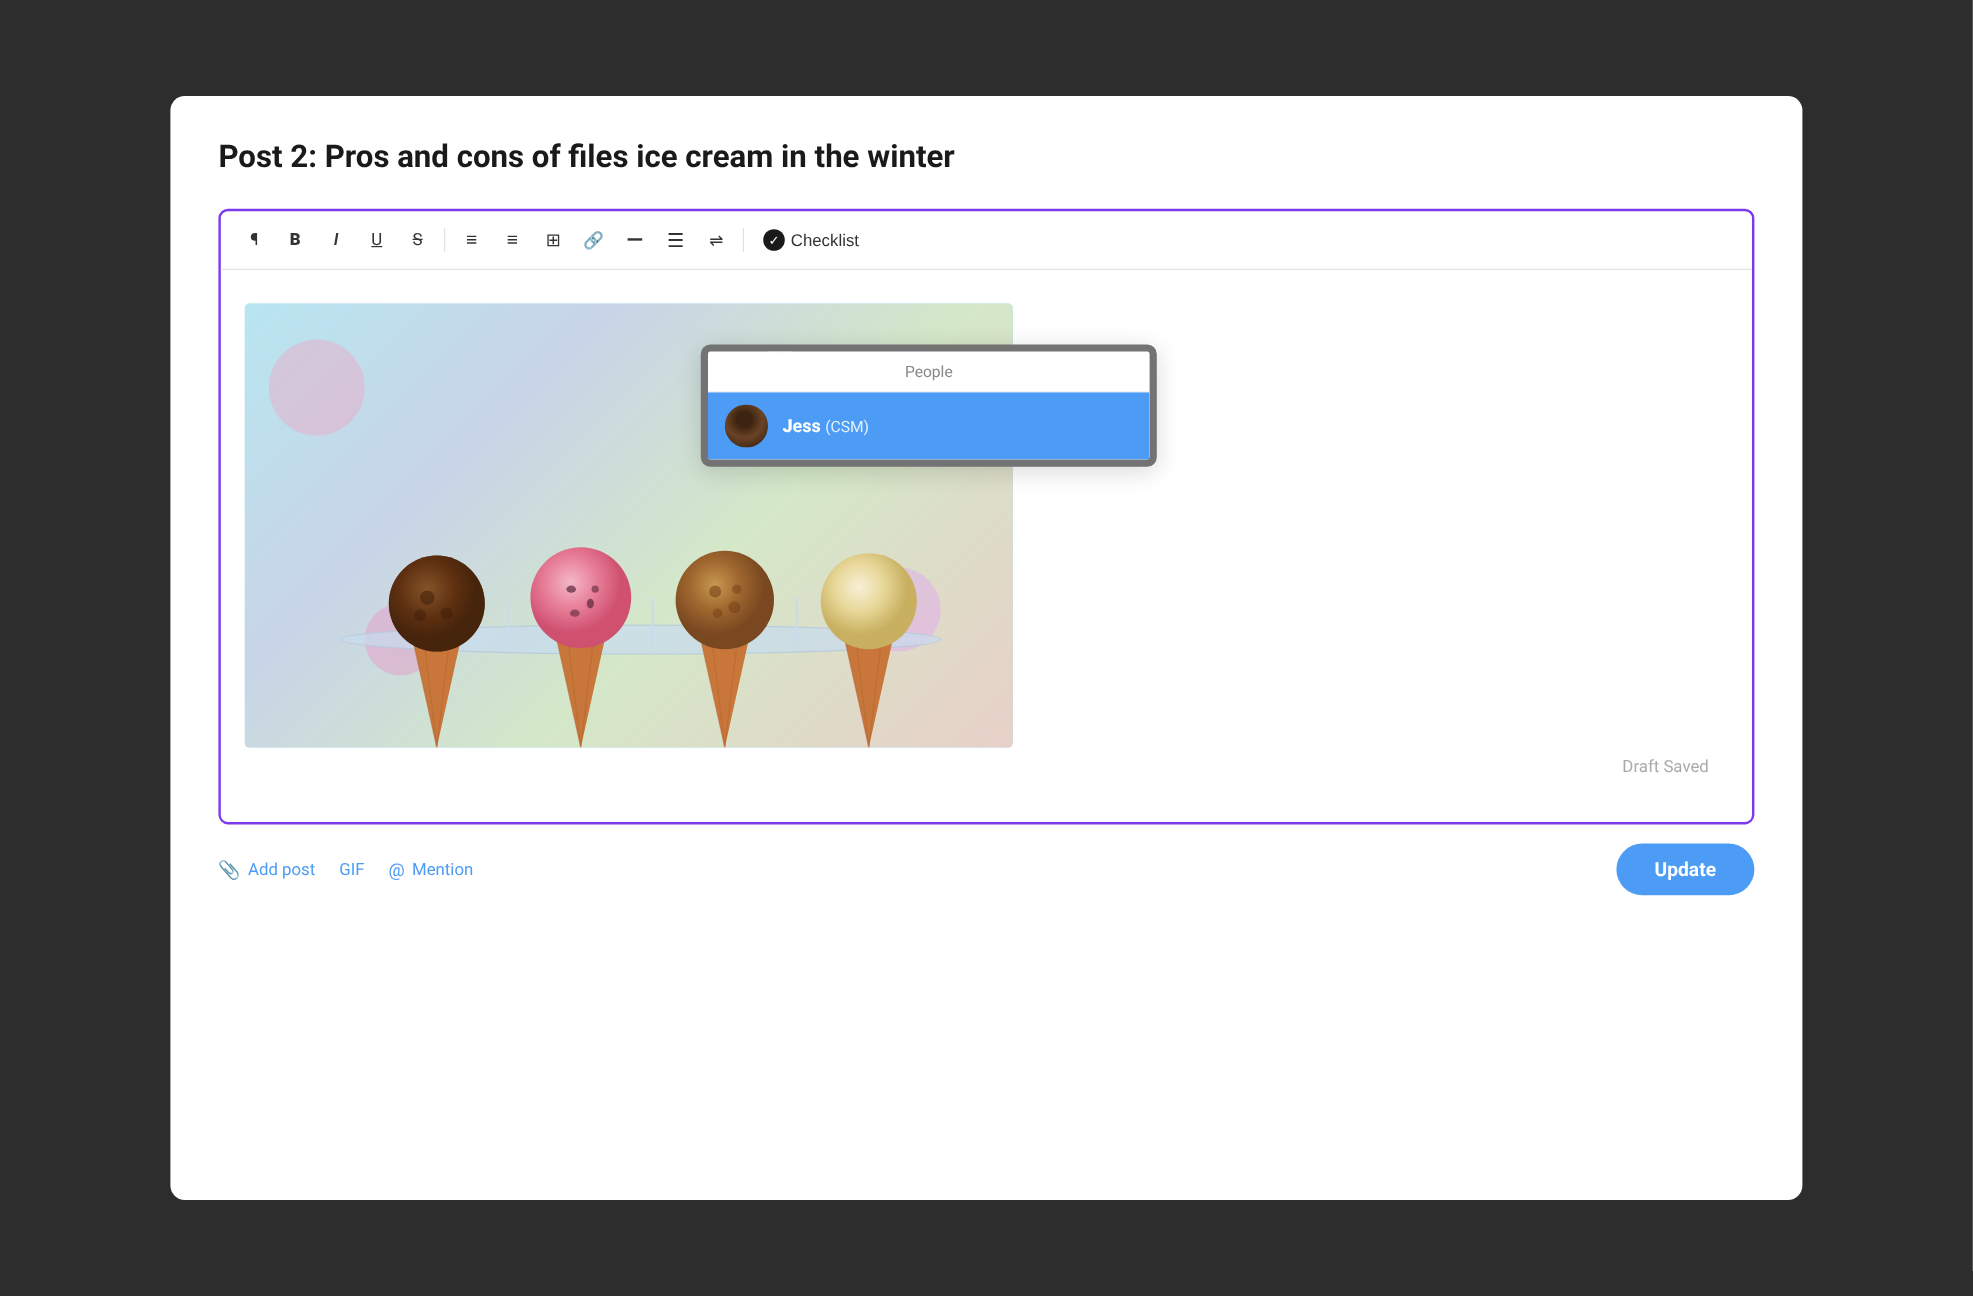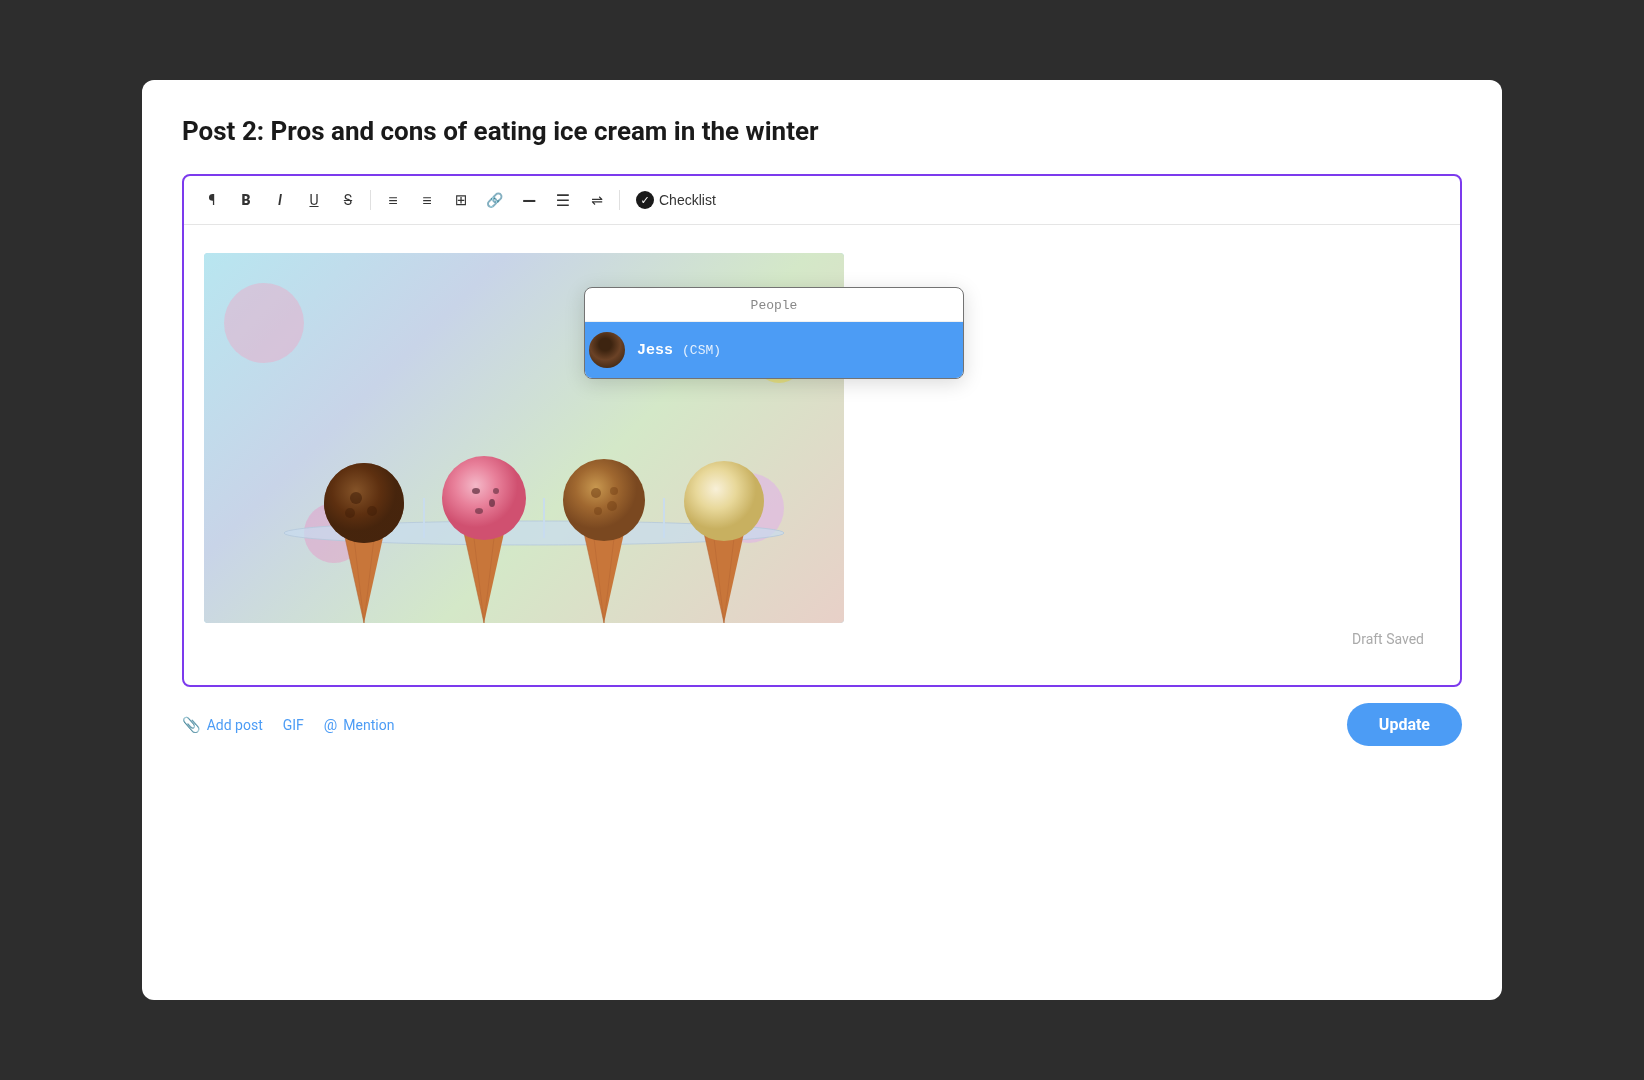--- a/index.html
+++ b/index.html
@@ -193,27 +193,26 @@
       color: #4c9cf5;
       font-weight: 500;
     }
 
     
     .mention-dropdown {
       position: absolute;
       top: 62px;
       left: 400px;
       background: #fff;
-      border: 1px solid #737373;
+      border: 6px solid #737373;
       border-radius: 8px;
       box-shadow: 0 4px 20px rgba(0,0,0,0.15);
       width: 380px;
       z-index: 100;
       overflow: hidden;
-      font-family: Liberation Mono, monospace;
     }
     .dropdown-arrow {
       position: absolute;
       top: -10px;
       left: 50px;
       width: 0;
       height: 0;
       border-left: 10px solid transparent;
       border-right: 10px solid transparent;
       border-bottom: 10px solid #fff;
@@ -223,21 +222,21 @@
       text-align: center;
       padding: 10px 0 8px;
       font-size: 13px;
       color: #888;
       border-bottom: 1px solid #f0f0f0;
     }
     .dropdown-item {
       display: flex;
       align-items: center;
       gap: 12px;
-      padding: 10px 4px;
+      padding: 10px 14px;
       cursor: pointer;
       background: #4c9cf5;
       color: #fff;
     }
     .dropdown-avatar {
       width: 36px;
       height: 36px;
       border-radius: 50%;
       background: #5c3d1e;
       overflow: hidden;
@@ -331,21 +330,21 @@
       font-weight: 700;
       cursor: pointer;
       font-family: inherit;
     }
   </style>
 </head>
 <body>
 
 <div class="card">
 
-  <h1 class="post-title">Post 2: Pros and cons of eating ice cream in the winter</h1>
+  <h1 class="post-title">Post 2: Pros and cons of files ice cream in the winter</h1>
 
 
   <div class="editor-container">
 
     <div class="toolbar">
       <button class="toolbar-btn">¶</button>
       <button class="toolbar-btn bold">B</button>
       <button class="toolbar-btn italic">I</button>
       <button class="toolbar-btn underline">U</button>
       <button class="toolbar-btn strike">S</button>

